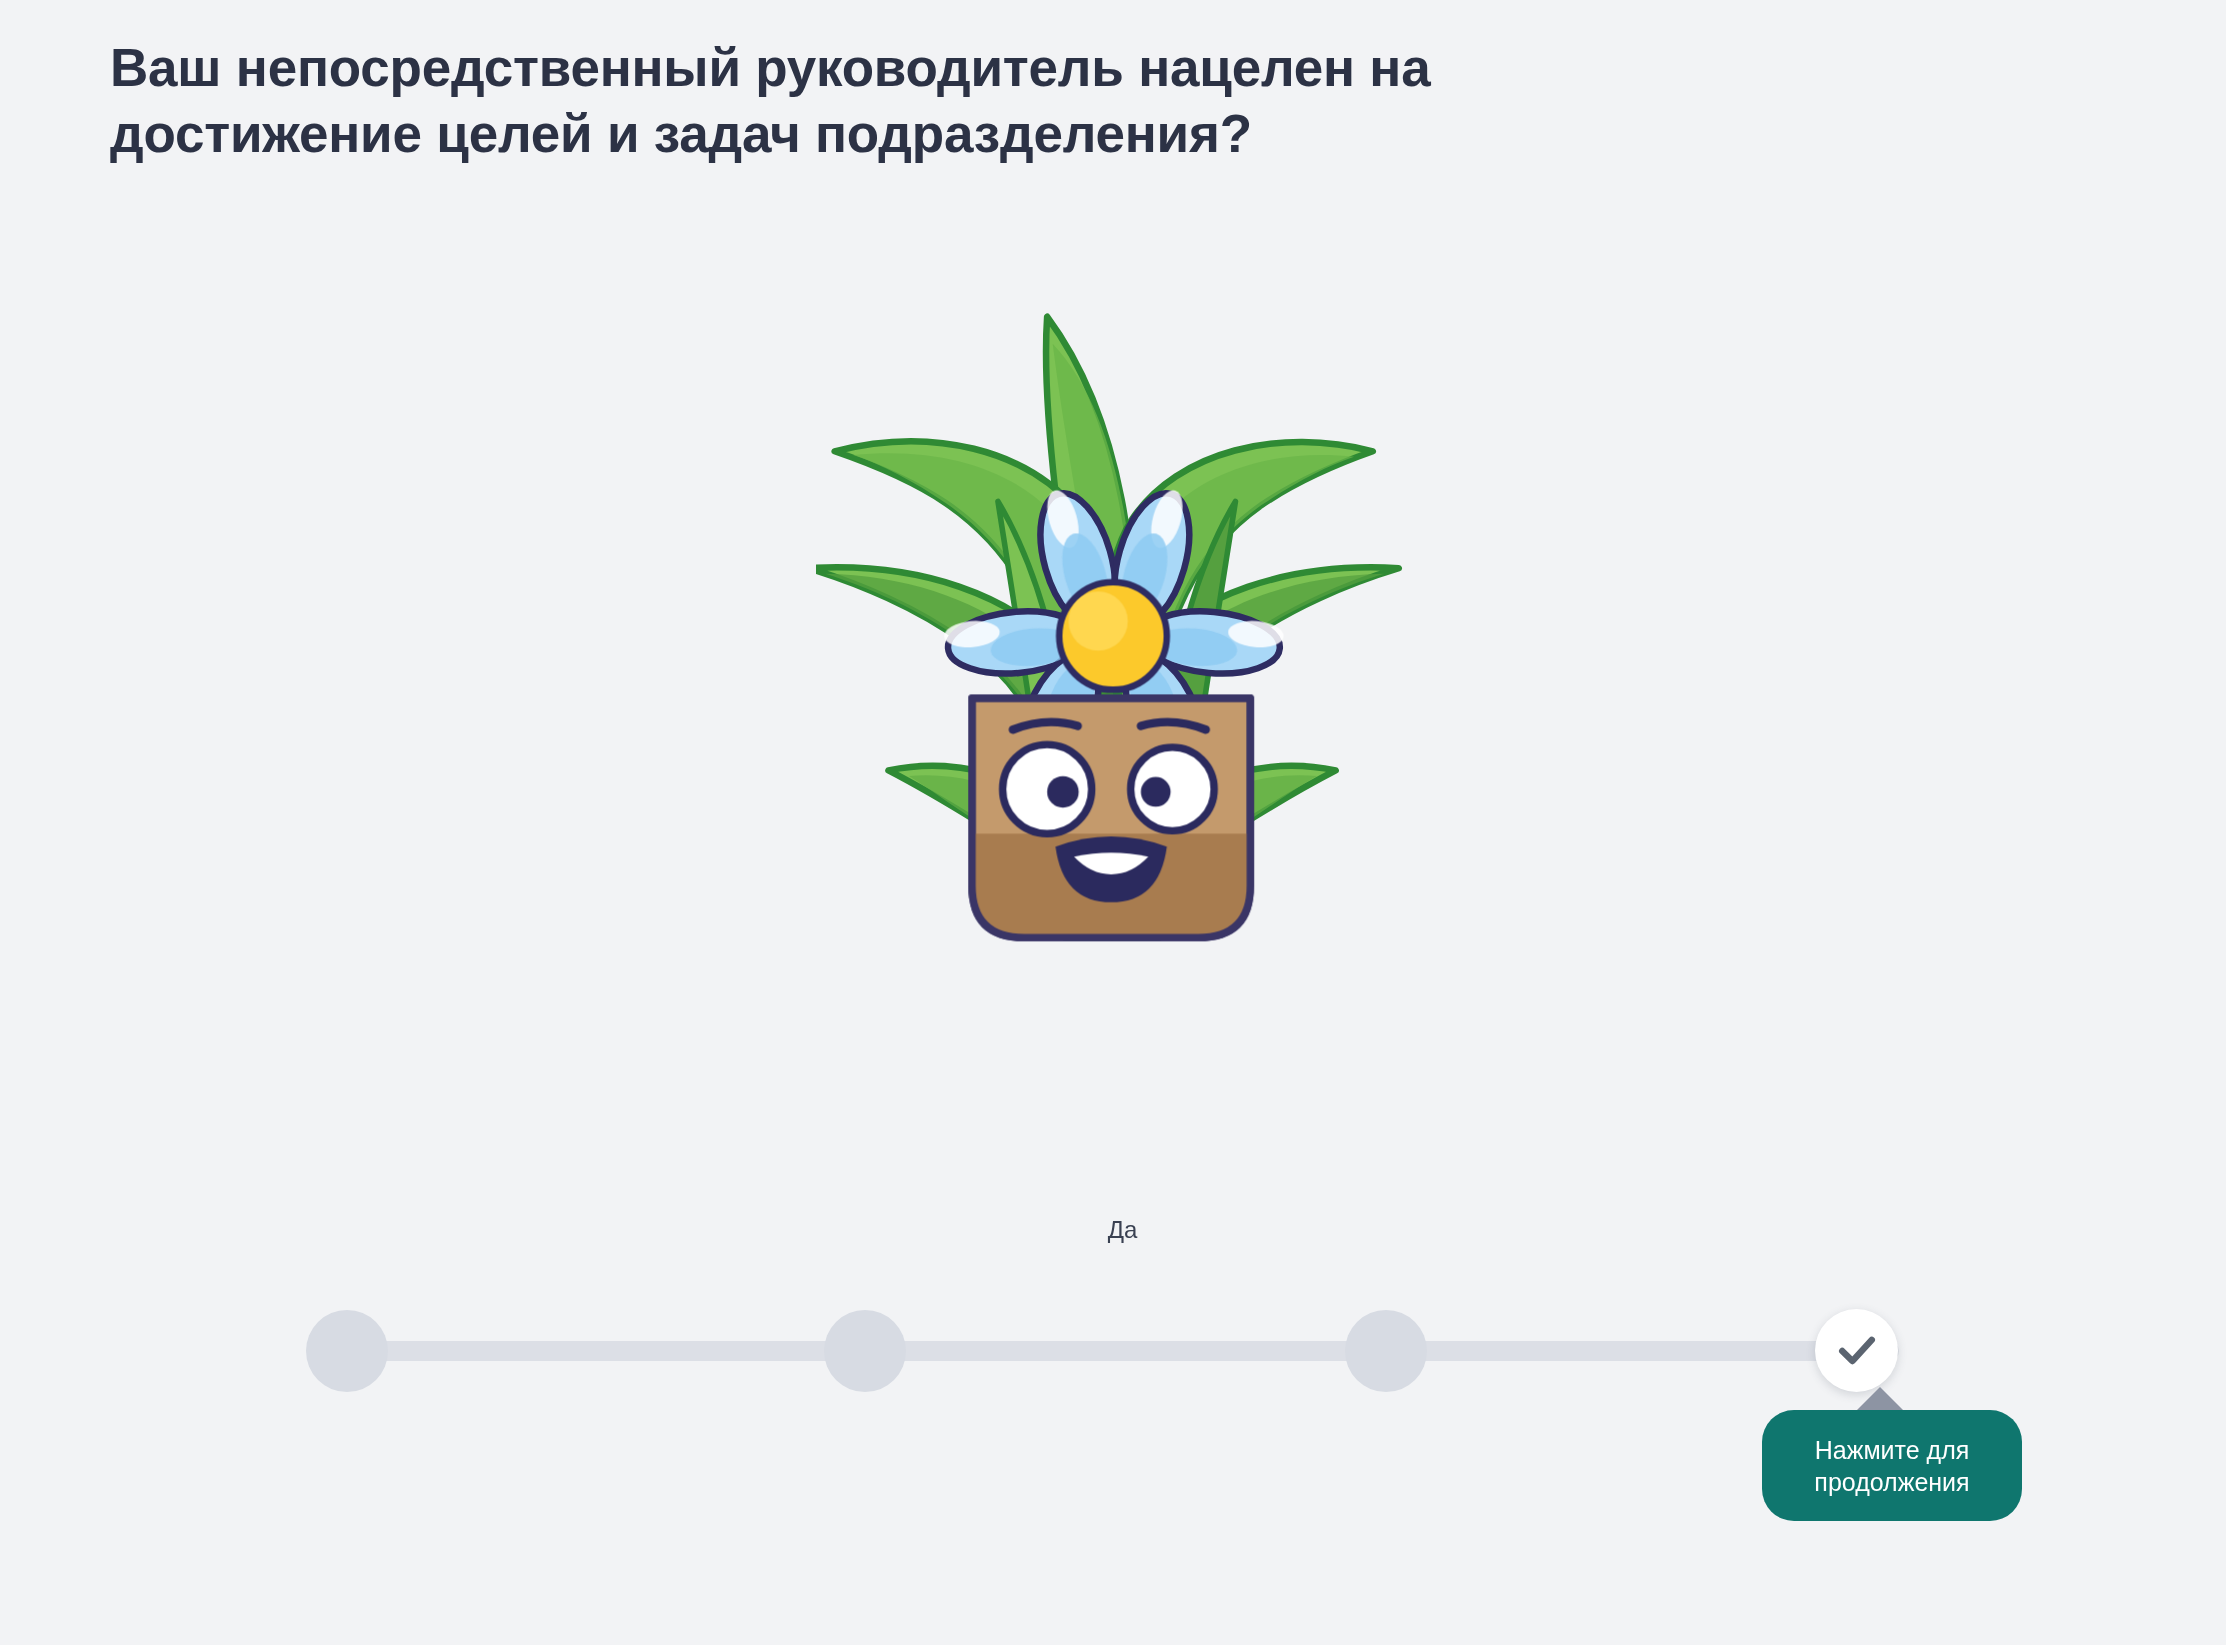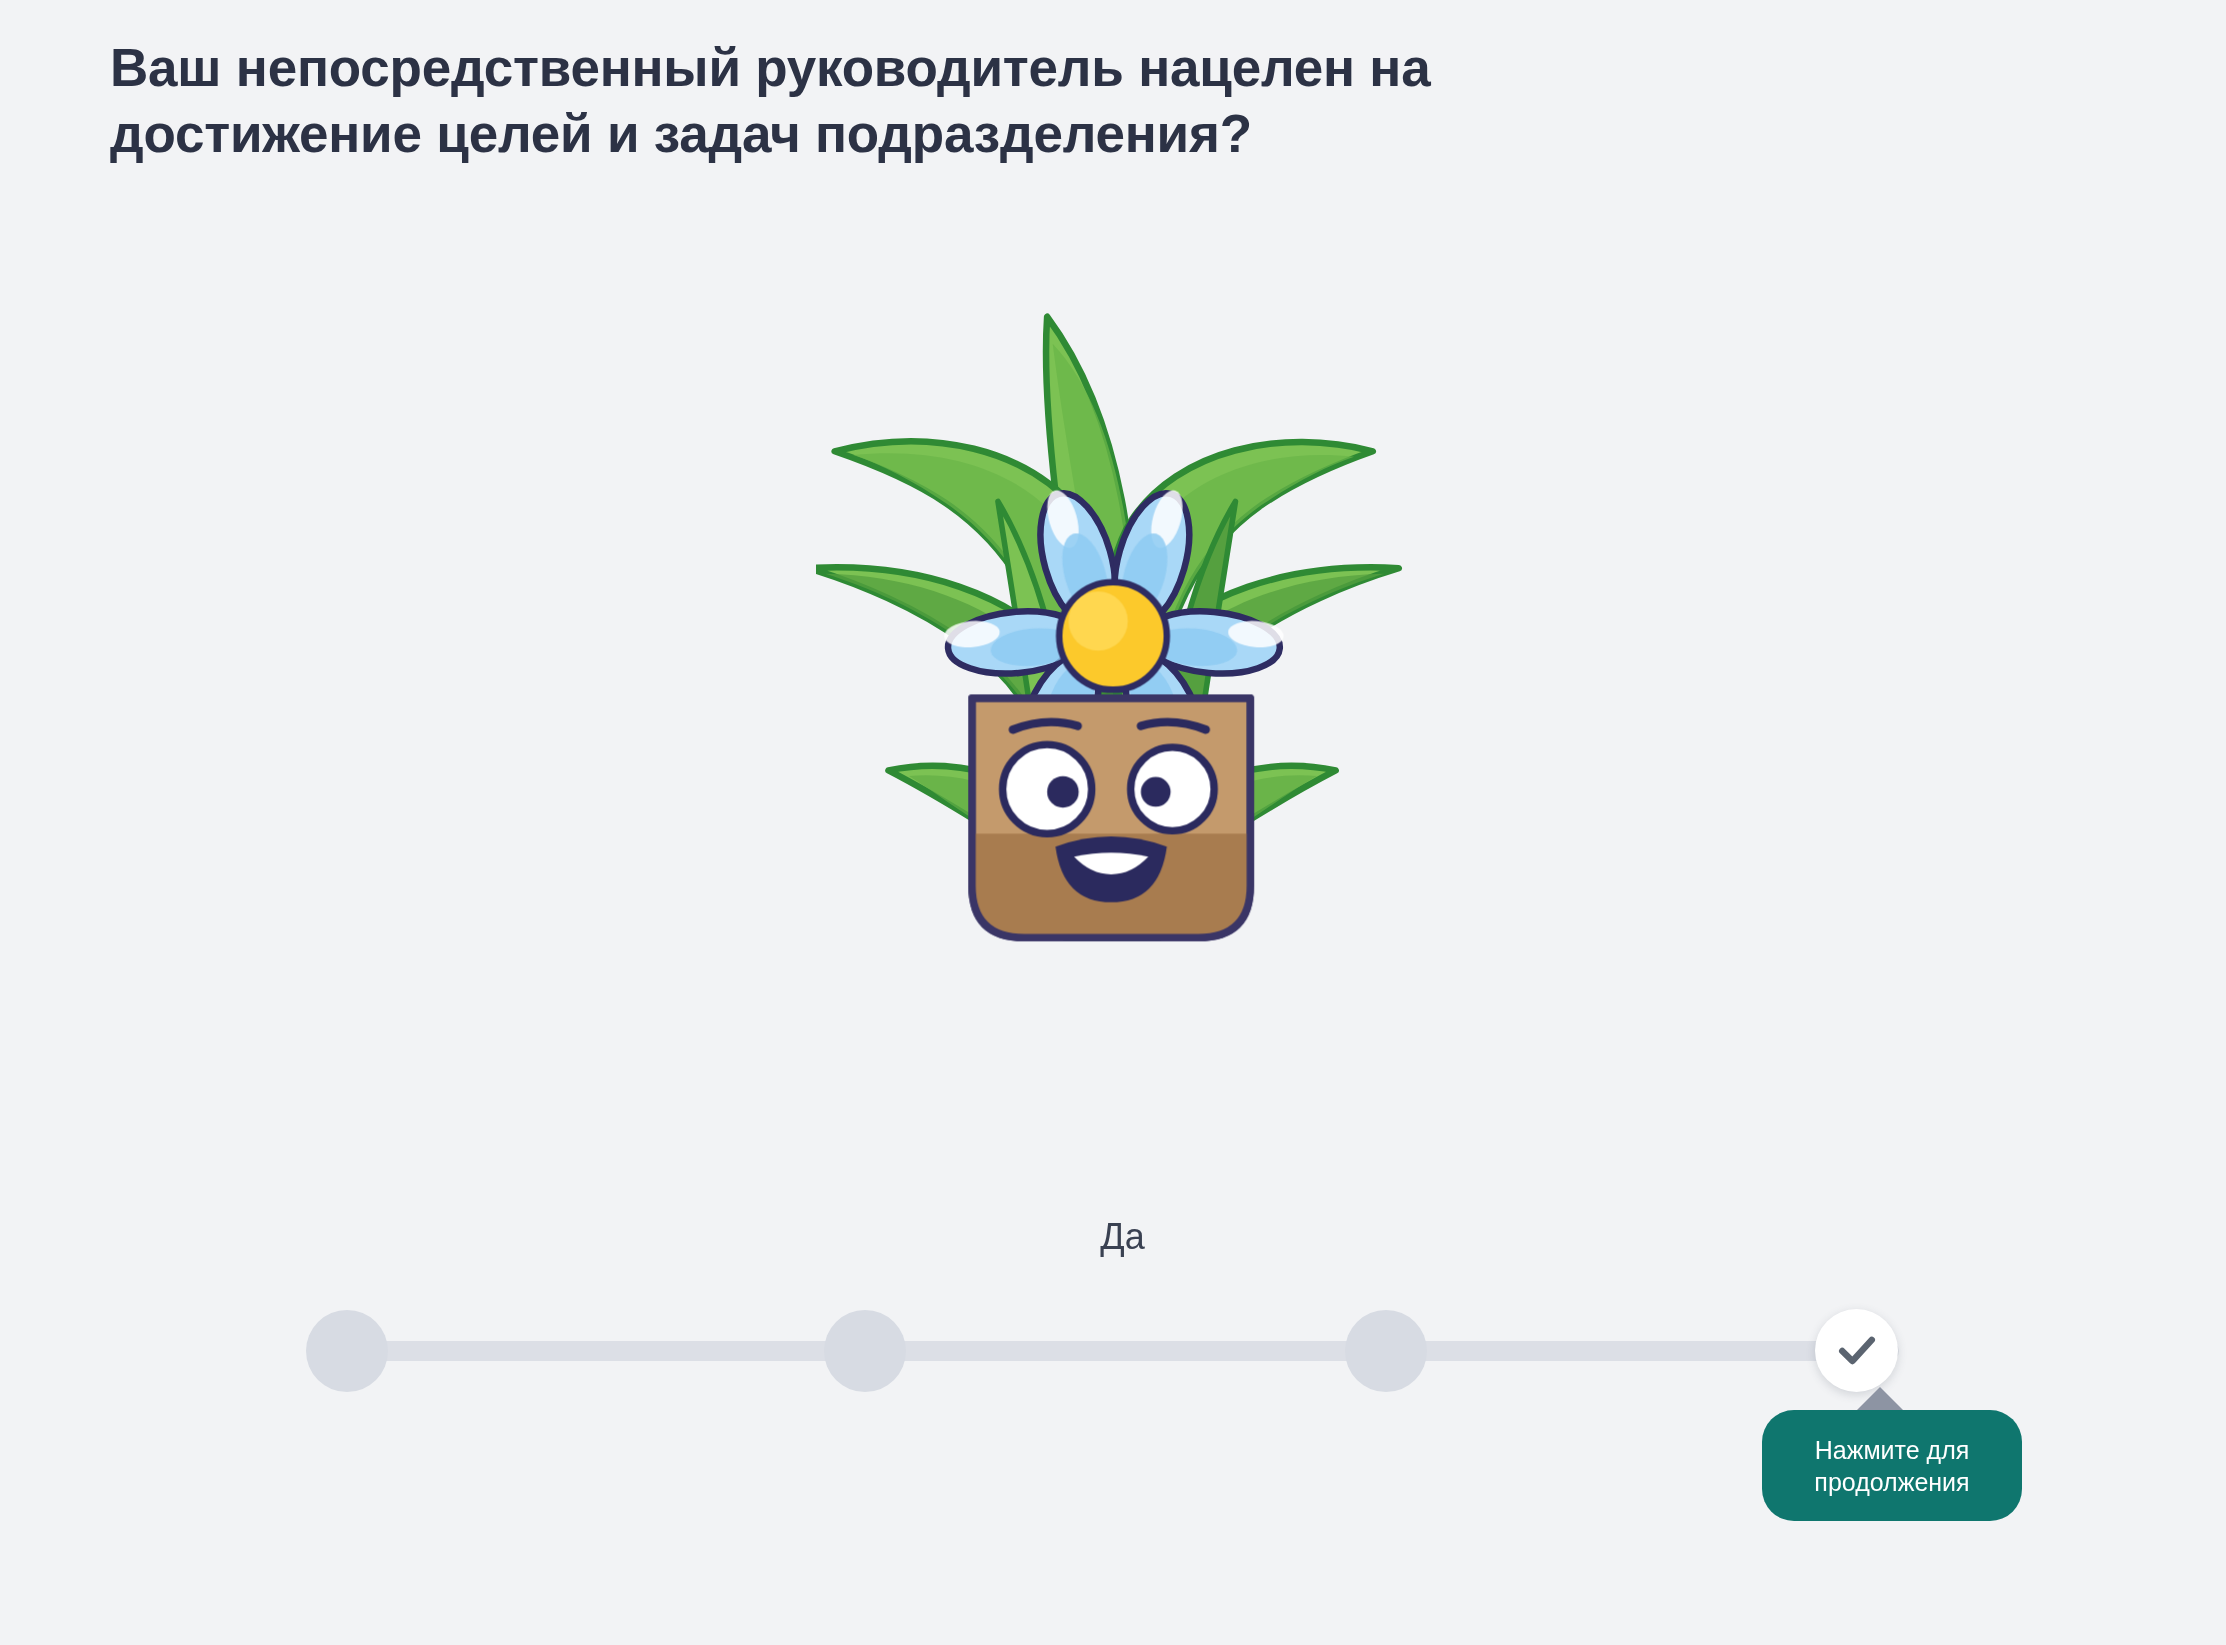--- a/index.html
+++ b/index.html
@@ -51,21 +51,21 @@
     top: 1197px;
     width: 2226px;
     height: 371px;
   }
   #slider-value-label {
     position: absolute;
     left: 1002px;
     top: 18.6px;
     width: 241px;
     text-align: center;
-    font-size: 36px;
+    font-size: 24px;
     color: #3a4152;
   }
   #slider-track-wrap {
     position: absolute;
     left: 306px;
     top: 93px;
     width: 1633px;
     height: 121px;
   }
   #slider-track {

